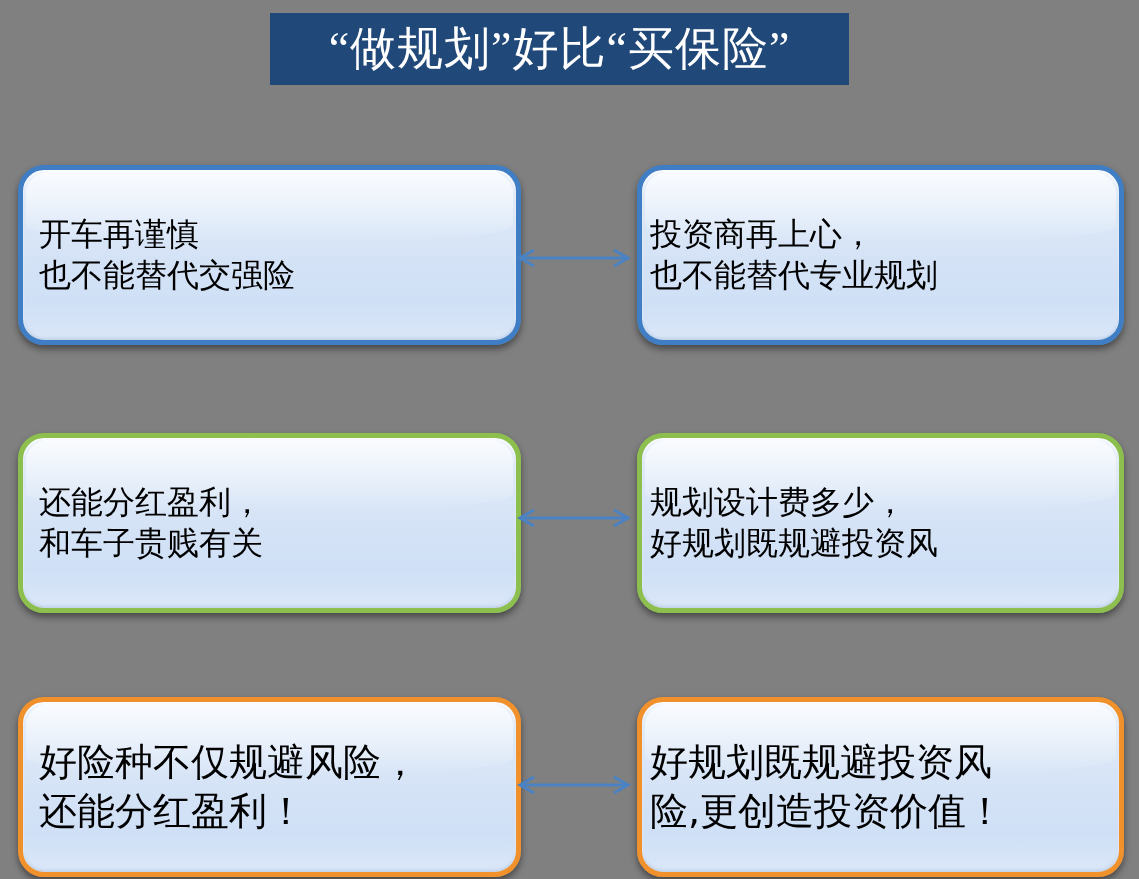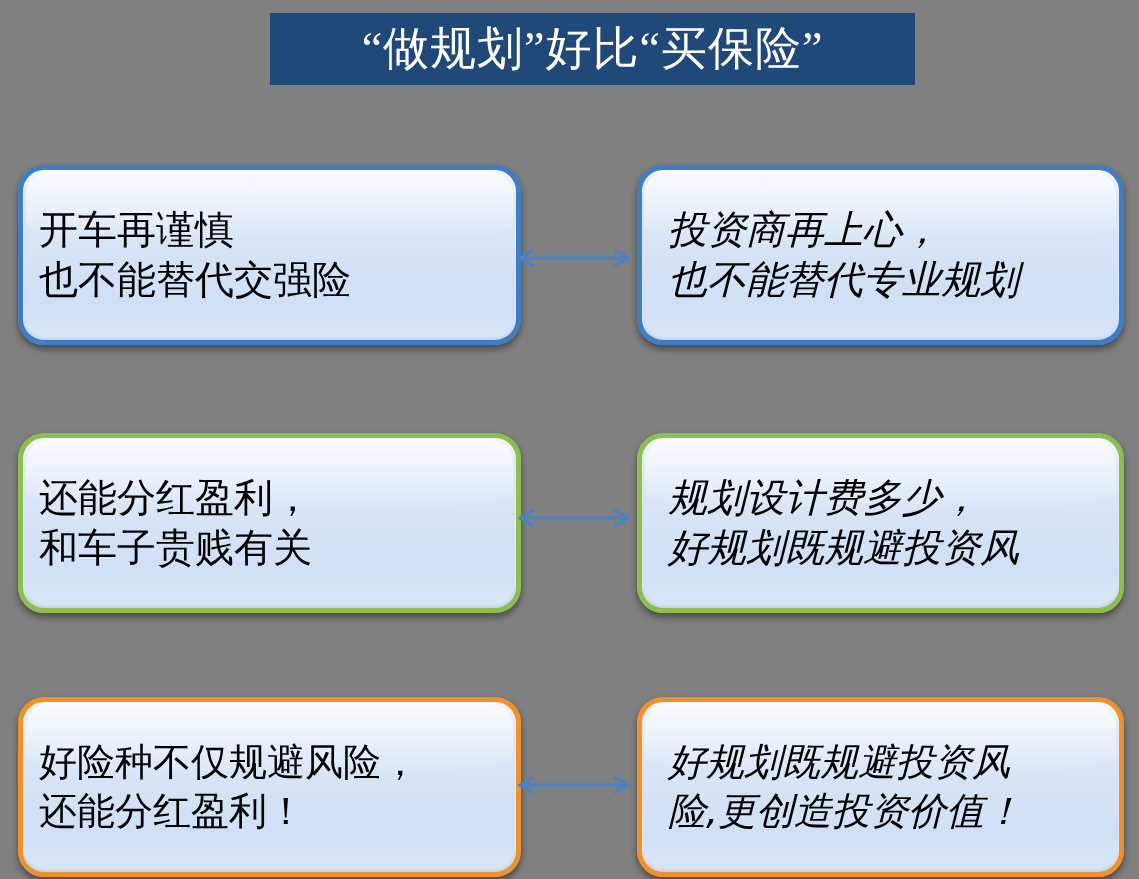--- a/index.html
+++ b/index.html
@@ -13,21 +13,21 @@
     font-family: "Liberation Sans", "DejaVu Sans", sans-serif;
     overflow: hidden;
     position: relative;
   }
 
   
   #title-banner {
     position: absolute;
     left: 270px;
     top: 13px;
-    width: 645px;
+    width: 579px;
     height: 72px;
     background: #204878;
     display: flex;
     align-items: center;
     justify-content: center;
   }
   #title-text {
     color: #ffffff;
     font-family: "Liberation Serif", "DejaVu Serif", serif;
     font-size: 46px;
@@ -92,27 +92,27 @@
 
   .box.border-blue   { border-color: #3f7ec4; }
   .box.border-green  { border-color: #8dbf4e; }
   .box.border-orange { border-color: #f0912c; }
 
   .box-text {
     position: relative;
     z-index: 2;
     color: #000000;
     font-family: "DejaVu Sans", "Liberation Sans", sans-serif;
-    font-size: 39px;
+    font-size: 32px;
     line-height: 1.28;
     padding: 0 4px 0 16px;
     white-space: pre-line;
     letter-spacing: 0px;
   }
-  .cell.right .box-text { padding-left: 26px; font-style: italic; }
+  .cell.right .box-text { padding-left: 8px; }
   .row#row-2 .box-text { font-size: 38px; }
 
   
   .connector {
     position: absolute;
     left: 512px;
     width: 124px;
     height: 22px;
   }
   .connector svg { display: block; }

